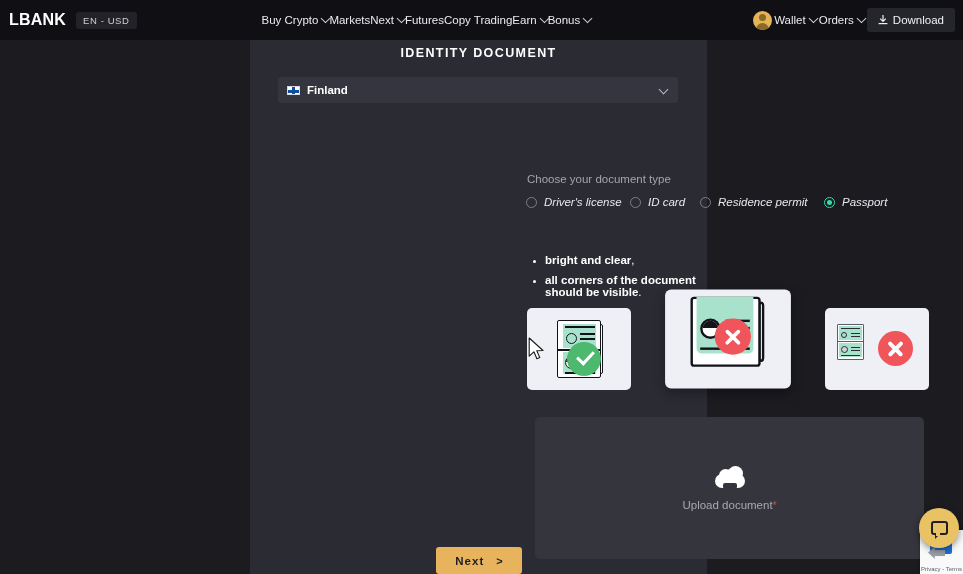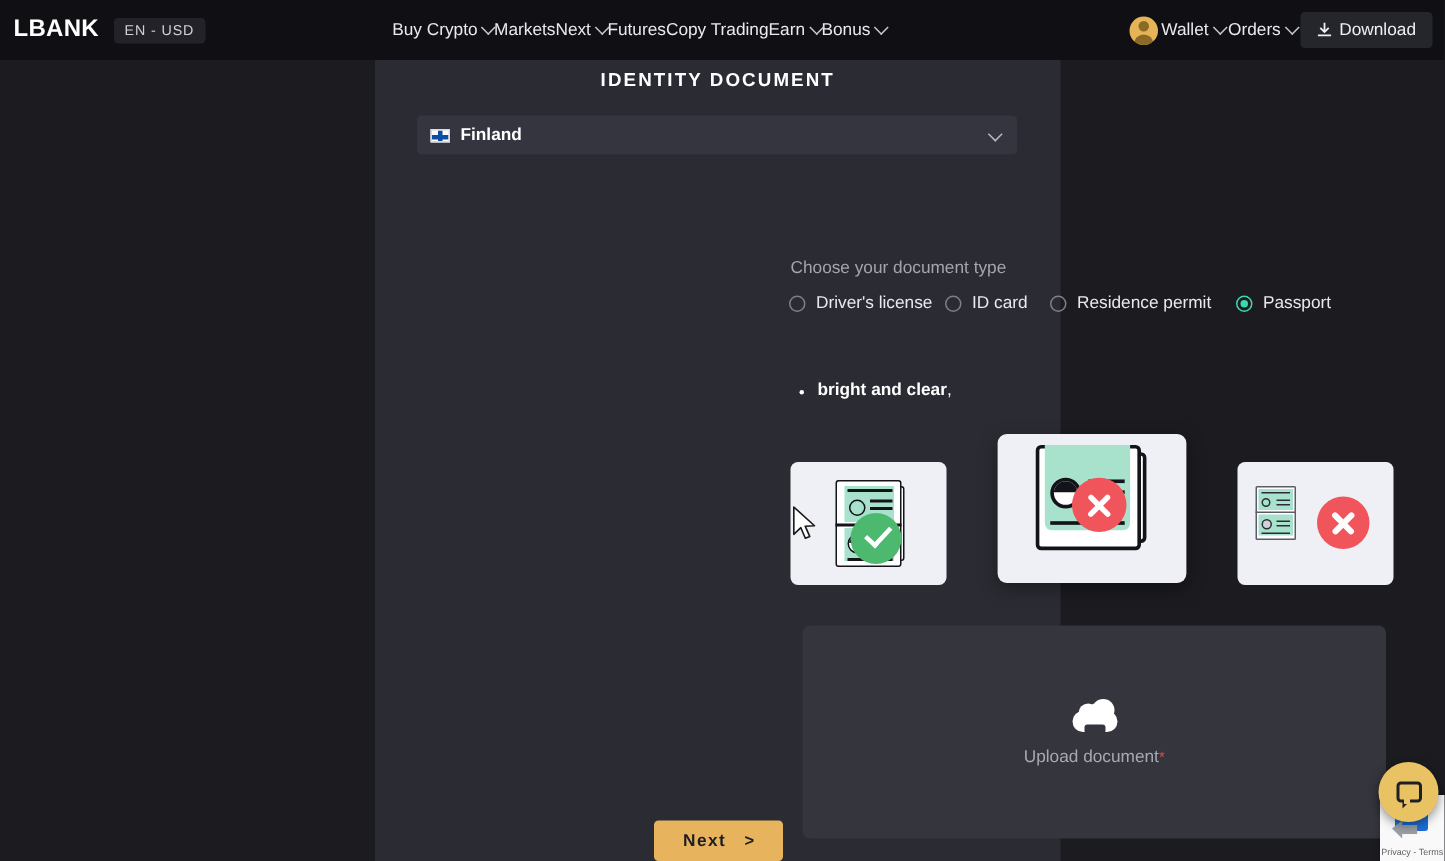--- a/index.html
+++ b/index.html
@@ -139,21 +139,21 @@
   .radio-dot {
     width: 11px; height: 11px; border-radius: 50%;
     border: 1.2px solid #7e7e8c; flex: 0 0 auto;
     position: relative; background: transparent;
   }
   .radio-opt.checked .radio-dot { border-color: #3bd9ad; }
   .radio-opt.checked .radio-dot::after {
     content:""; position:absolute; left:2px; top:2px;
     width:5px; height:5px; border-radius:50%; background:#3bd9ad;
   }
-  .radio-label { color: #e8e8ee; font-size: 11.5px; margin-left: 7px; white-space: nowrap; }
+  .radio-label { color: #e8e8ee; font-size: 11.5px; margin-left: 7px; white-space: nowrap; font-style: italic; }
 
   
   .instr-lead {
     position: absolute; left: 277px; top: 193px;
     color: #a4a4b0; font-size: 11.5px;
   }
   .bullets { position: absolute; left: 283px; top: 214px; }
   .bullet {
     display: flex; align-items: flex-start;
     color: #ffffff; font-size: 11.5px; margin-bottom: 8px;
@@ -498,20 +498,24 @@
         <div class="radio-opt checked">
           <span class="radio-dot"></span>
           <span class="radio-label">Passport</span>
         </div>
       </div>
 
       <div class="bullets">
         <div class="bullet">
           <span class="dot"></span>
           <span><b>bright and clear</b><span class="tail">,</span></span>
+        </div>
+        <div class="bullet">
+          <span class="dot"></span>
+          <span><b>all corners of the document should be visible</b><span class="tail">.</span></span>
         </div>
       </div>
 
       <div class="examples">
 
         <div class="ex-card ex-1">
           <div class="doc-art art1">
             <div class="paper2"></div>
             <div class="paper"></div>
             <div class="tint-top"></div>

